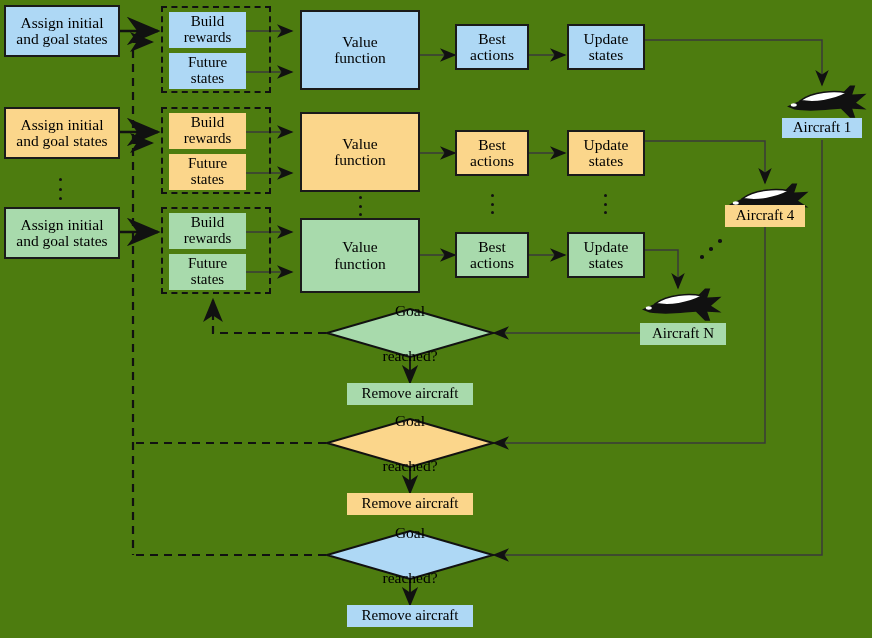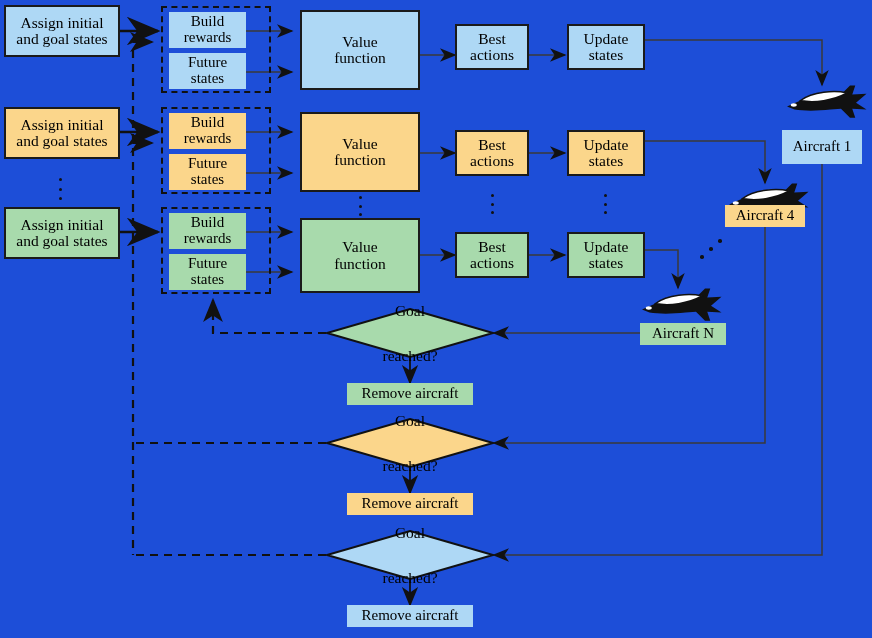--- a/index.html
+++ b/index.html
@@ -1,17 +1,17 @@
 <!DOCTYPE html>
 <html><head>
 <meta charset="utf-8">
 <style>
   html,body{margin:0;padding:0;background:#ffffff;}
   body{font-family:"Liberation Serif", serif;}
-  #canvas{position:relative;width:872px;height:638px;background:#1d4ed8;overflow:hidden;}
+  #canvas{position:relative;width:872px;height:638px;background:#4d7c0f;overflow:hidden;}
   svg.wires{position:absolute;left:0;top:0;width:872px;height:638px;pointer-events:none;}
 
   .node{position:absolute;box-sizing:border-box;display:flex;align-items:center;
         justify-content:center;text-align:center;line-height:1.06;
         font-family:"Liberation Serif", serif;color:#000;}
 
   
   .proc{border:2px solid #1a1a1a;font-size:15.5px;}
   
   .plain{border:none;font-size:15px;}
@@ -237,21 +237,21 @@
     </span>
   </div>
 
   <div class="plane" style="left:778px;top:84px;width:90px;height:36px;">
     <svg viewBox="0 0 120 48" width="90" height="36">
       <path fill="#111" d="M12,30 L30,22 C40,17 58,14 76,14 L84,14 L96,2 L103,2 L99,14 L118,13 L104,25 L118,34 L99,33 L103,45 L96,45 L84,33 L70,34 C52,36 34,36 22,34 L12,30 Z"></path>
       <path fill="#fff" stroke="#111" stroke-width="2" d="M30,22 C46,10 76,8 92,12 C74,22 48,26 30,22 Z"></path>
       <ellipse cx="21" cy="28" rx="4" ry="2.2" fill="#fff"></ellipse>
     </svg>
   </div>
-  <div class="node plain" style="left:782px;top:130px;width:80px;height:34px;background:#AED8F5;">
+  <div class="node plain" style="left:782px;top:118px;width:80px;height:20px;background:#AED8F5;">
     <span>Aircraft 1</span>
   </div>
 
   <div class="plane" style="left:720px;top:182px;width:90px;height:36px;">
     <svg viewBox="0 0 120 48" width="90" height="36">
       <path fill="#111" d="M12,30 L30,22 C40,17 58,14 76,14 L84,14 L96,2 L103,2 L99,14 L118,13 L104,25 L118,34 L99,33 L103,45 L96,45 L84,33 L70,34 C52,36 34,36 22,34 L12,30 Z"></path>
       <path fill="#fff" stroke="#111" stroke-width="2" d="M30,22 C46,10 76,8 92,12 C74,22 48,26 30,22 Z"></path>
       <ellipse cx="21" cy="28" rx="4" ry="2.2" fill="#fff"></ellipse>
     </svg>
   </div>

